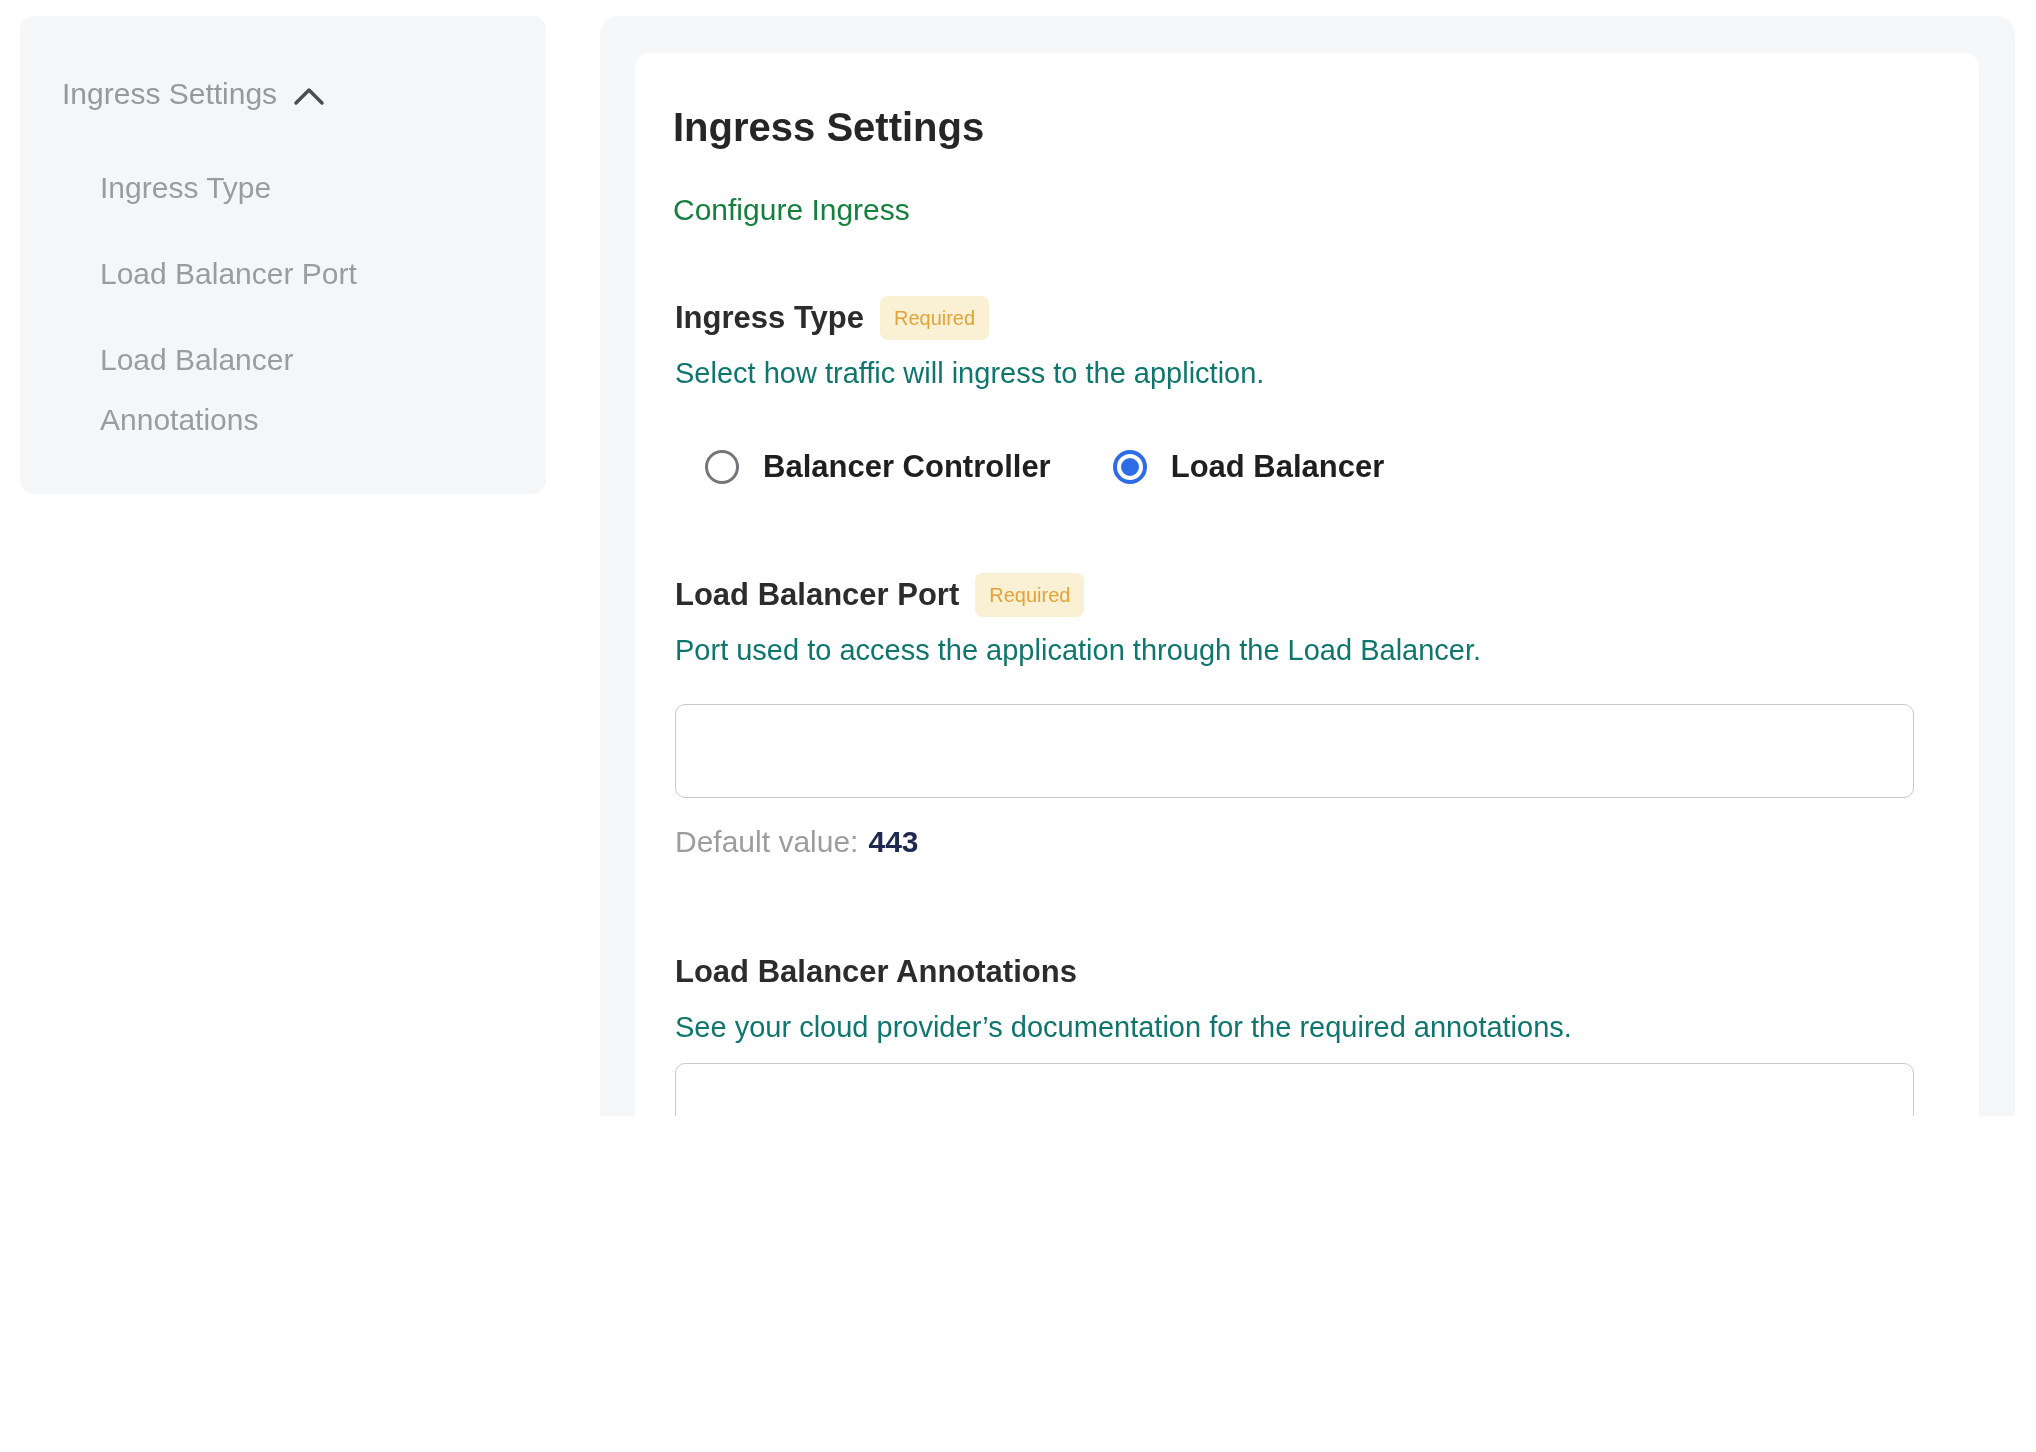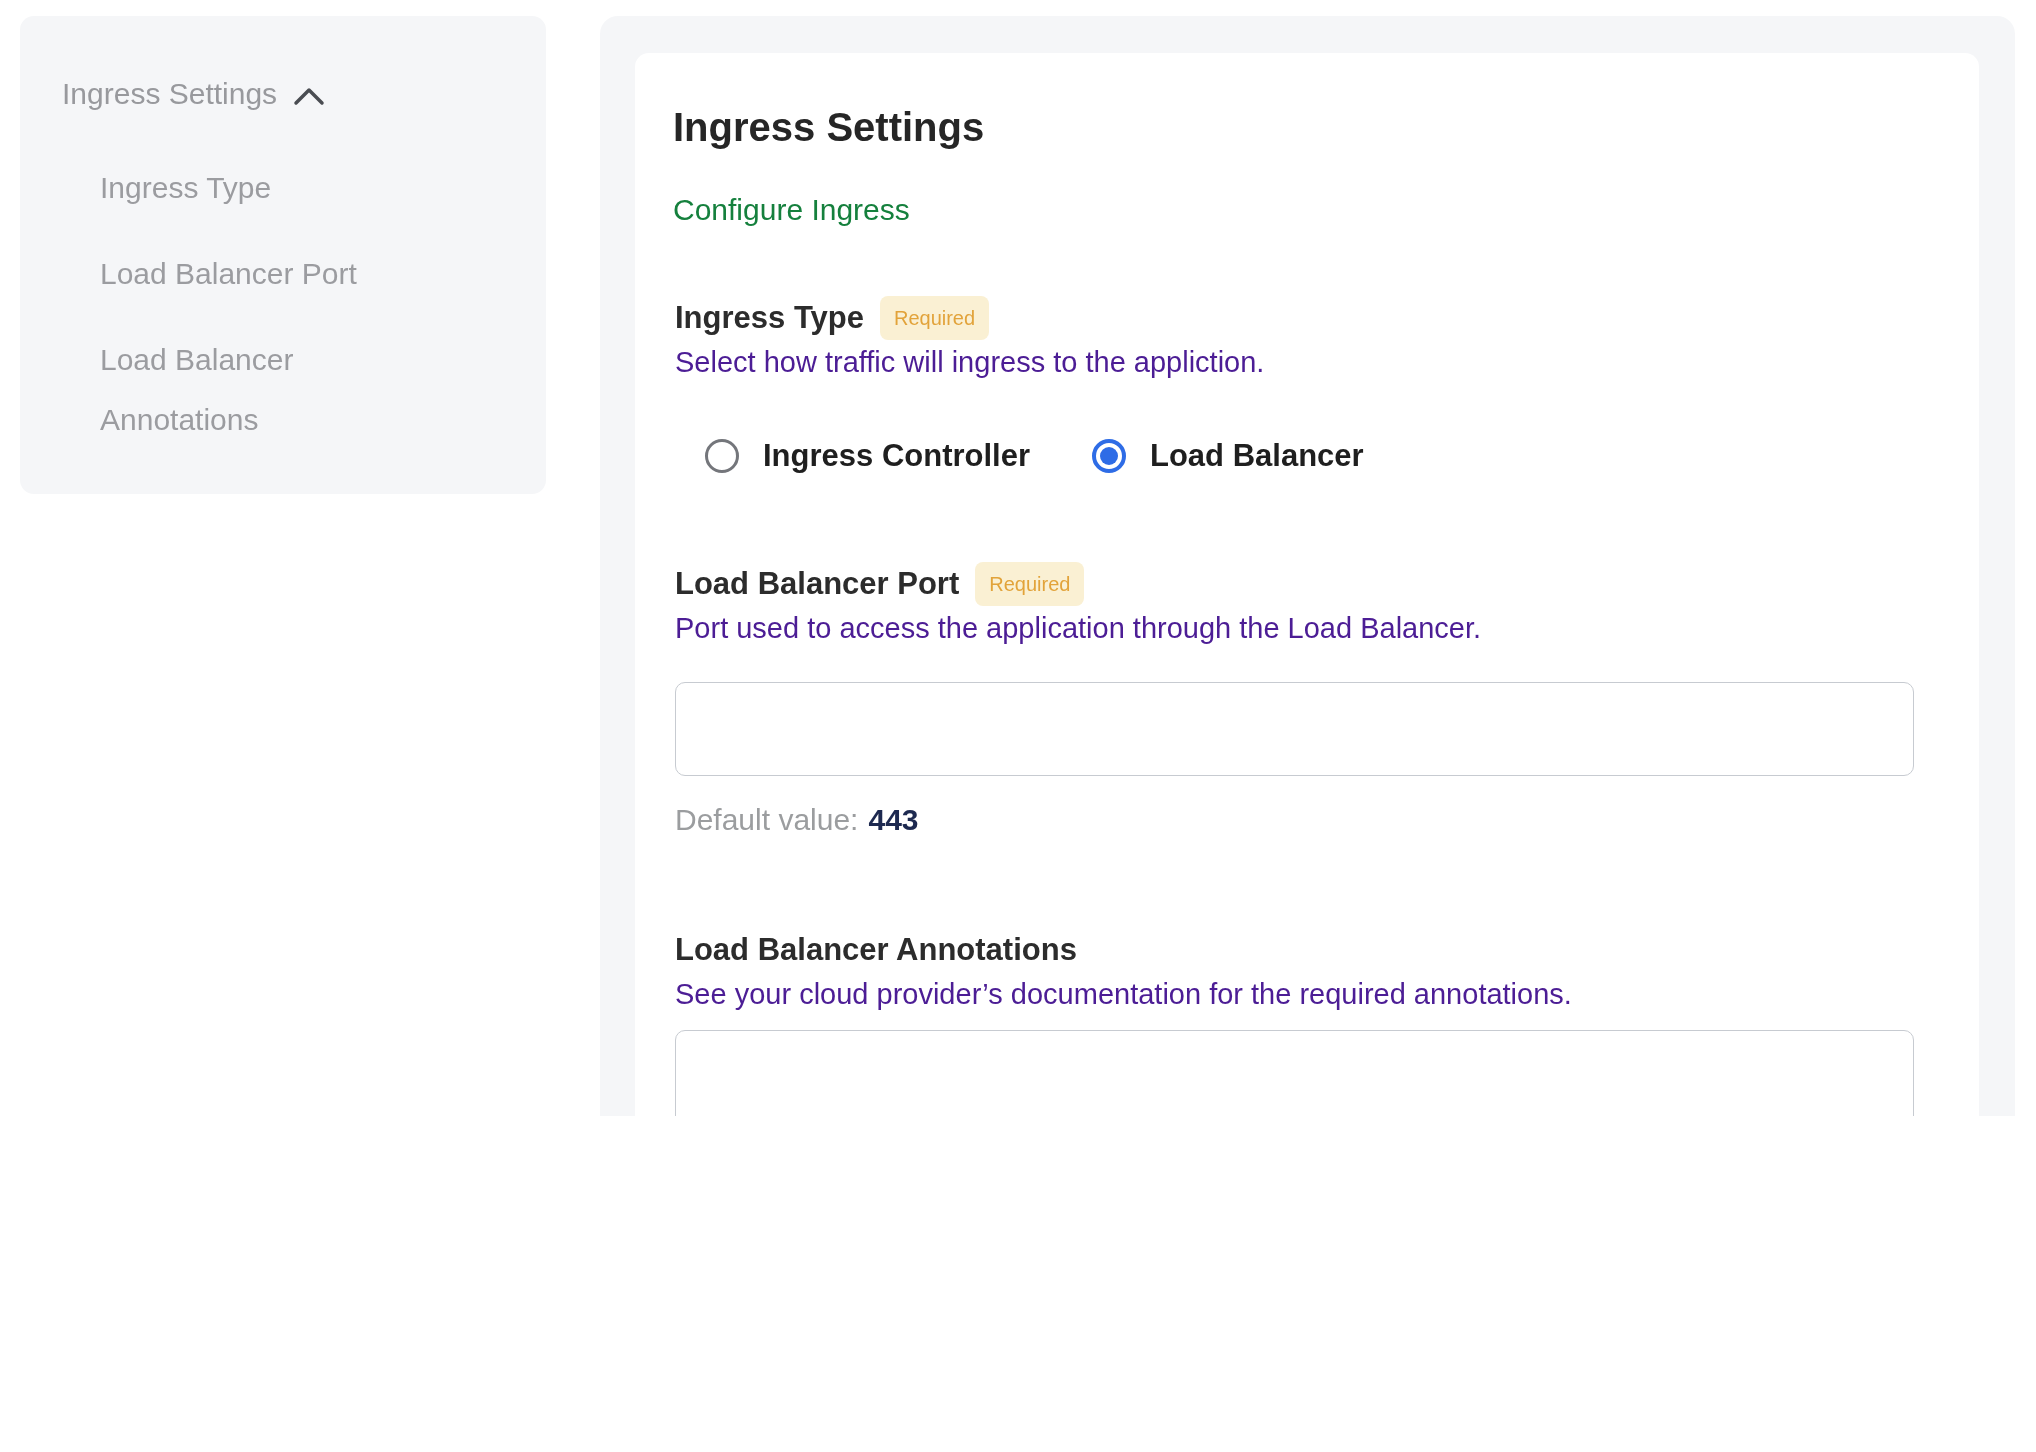--- a/index.html
+++ b/index.html
@@ -34,21 +34,21 @@
 
   .field { margin-left: 2px; }
   .field-ingress-type { margin-top: 68px; }
   .field-lb-port { margin-top: 86px; }
   .field-lb-annotations { margin-top: 90px; }
 
   .field-title-row { display: flex; align-items: center; gap: 16px; height: 44px; }
   .field-title { font-size: 31px; font-weight: 700; color: #2c2c2c; }
   .badge { display: inline-block; background: #faf0d3; color: #e2a33a;
     font-size: 20px; line-height: 28px; padding: 8px 14px; border-radius: 8px; }
-  .field-desc { font-size: 29px; color: #4c1d95; margin-top: 4px; line-height: 36px; }
+  .field-desc { font-size: 29px; color: #0f766e; margin-top: 15px; line-height: 36px; }
 
   .radio-row { display: flex; align-items: center; gap: 62px;
     margin: 56px 0 0 30px; height: 40px; }
   .radio-option { display: flex; align-items: center; gap: 24px; cursor: pointer; }
   .radio { width: 34px; height: 34px; border-radius: 50%;
     border: 3px solid #74767b; background: #ffffff; position: relative; flex: 0 0 auto; }
   .radio.selected { border: 4px solid #2e6ce6; }
   .radio.selected::after { content: ""; position: absolute; inset: 4px;
     border-radius: 50%; background: #2e6ce6; }
   .radio-label { font-size: 31px; font-weight: 600; color: #1f1f1f; }
@@ -100,21 +100,21 @@
 
       <div class="field field-ingress-type">
         <div class="field-title-row">
           <span class="field-title">Ingress Type</span>
           <span class="badge">Required</span>
         </div>
         <p class="field-desc">Select how traffic will ingress to the appliction.</p>
         <div class="radio-row">
           <label class="radio-option">
             <span class="radio"></span>
-            <span class="radio-label">Ingress Controller</span>
+            <span class="radio-label">Balancer Controller</span>
           </label>
           <label class="radio-option">
             <span class="radio selected"></span>
             <span class="radio-label">Load Balancer</span>
           </label>
         </div>
       </div>
 
       <div class="field field-lb-port">
         <div class="field-title-row">

